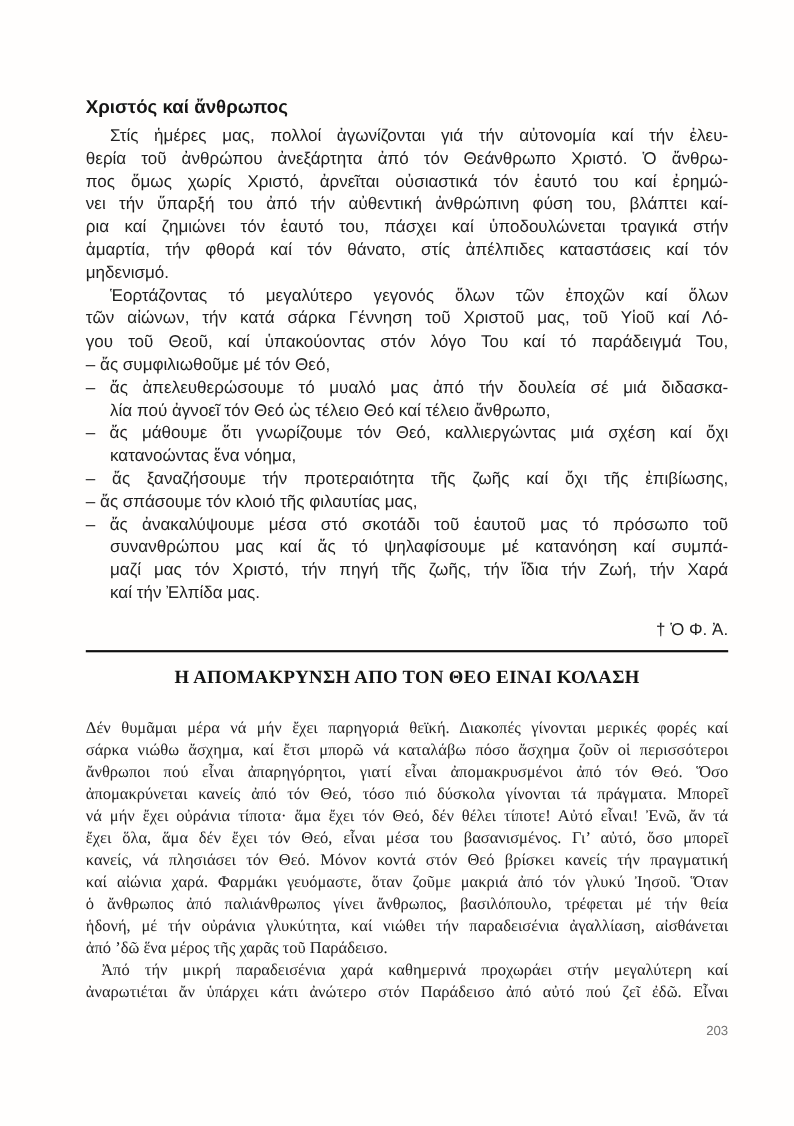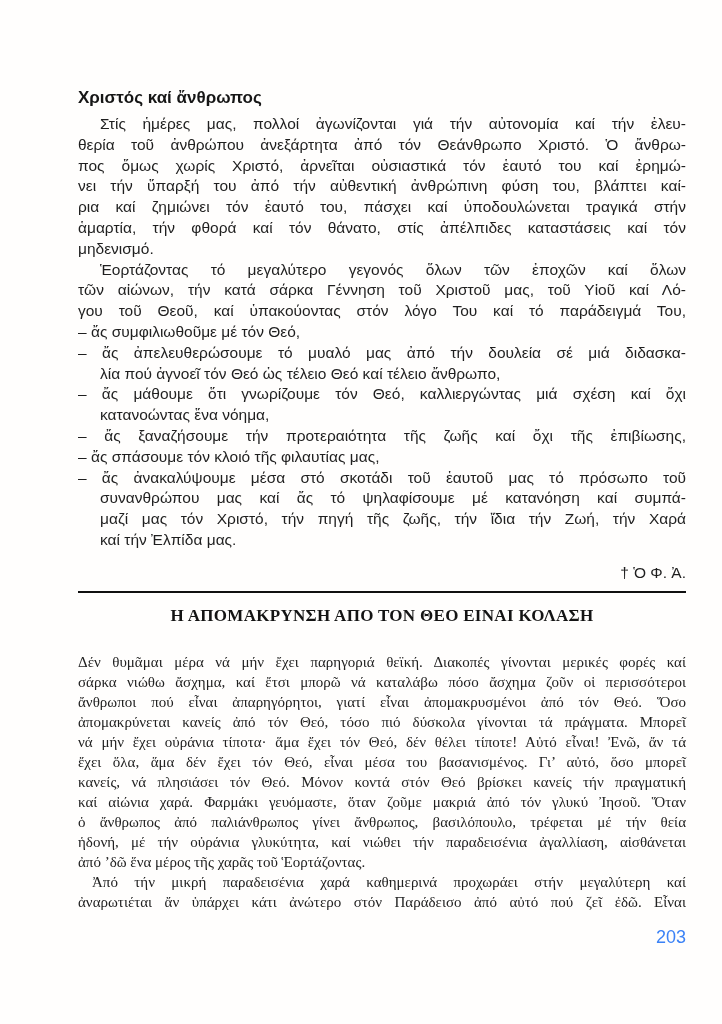--- a/index.html
+++ b/index.html
@@ -1,21 +1,21 @@
 <!DOCTYPE html>
 <html><head>
 <meta charset="utf-8">
 <style>
   html,body{margin:0;padding:0;background:#ffffff;}
   .page{
     position:relative;
     width:722px;height:1024px;
     background:#fffefd;
     box-sizing:border-box;
-    padding:88px 36px 0 78px;
+    padding:88px 60px 0 78px;
     color:#1b1b1b;
     overflow:hidden;
   }
   .sec1-heading{
     font-family:"Liberation Sans","DejaVu Sans",sans-serif;
     font-weight:bold;font-size:17px;line-height:20px;
     margin:0 0 6px 0;color:#161616;
   }
   .sec1-body, .signature{
     font-family:"Liberation Sans","DejaVu Sans",sans-serif;
@@ -35,21 +35,21 @@
     text-align:center;letter-spacing:0.3px;
     margin:13px 0 26px 0;color:#141414;
   }
   .sec2-body{
     font-family:"Liberation Serif","DejaVu Serif",serif;
     font-size:15px;line-height:20px;color:#222222;
   }
   .sec2-body .ind{padding-left:14px;}
   .pagenum{
     font-family:"Liberation Sans","DejaVu Sans",sans-serif;
-    font-size:18px;line-height:20px;color:#3b82f6;
+    font-size:12px;line-height:20px;color:#737373;
     text-align:right;margin-top:15px;
   }
 </style>
 </head>
 <body>
 
 <div class="page">
   <h1 class="sec1-heading">Χριστός καί ἄνθρωπος</h1>
   <div class="sec1-body" id="sec1-body">
       <div class="line ind jl">Στίς ἡμέρες μας, πολλοί ἀγωνίζονται γιά τήν αὐτονομία καί τήν ἐλευ-</div>
@@ -81,18 +81,18 @@
       <div class="line jl">Δέν θυμᾶμαι μέρα νά μήν ἔχει παρηγοριά θεϊκή. Διακοπές γίνονται μερικές φορές καί</div>
       <div class="line jl">σάρκα νιώθω ἄσχημα, καί ἔτσι μπορῶ νά καταλάβω πόσο ἄσχημα ζοῦν οἱ περισσότεροι</div>
       <div class="line jl">ἄνθρωποι πού εἶναι ἀπαρηγόρητοι, γιατί εἶναι ἀπομακρυσμένοι ἀπό τόν Θεό. Ὅσο</div>
       <div class="line jl">ἀπομακρύνεται κανείς ἀπό τόν Θεό, τόσο πιό δύσκολα γίνονται τά πράγματα. Μπορεῖ</div>
       <div class="line jl">νά μήν ἔχει οὐράνια τίποτα· ἅμα ἔχει τόν Θεό, δέν θέλει τίποτε! Αὐτό εἶναι! Ἐνῶ, ἄν τά</div>
       <div class="line jl">ἔχει ὅλα, ἅμα δέν ἔχει τόν Θεό, εἶναι μέσα του βασανισμένος. Γι’ αὐτό, ὅσο μπορεῖ</div>
       <div class="line jl">κανείς, νά πλησιάσει τόν Θεό. Μόνον κοντά στόν Θεό βρίσκει κανείς τήν πραγματική</div>
       <div class="line jl">καί αἰώνια χαρά. Φαρμάκι γευόμαστε, ὅταν ζοῦμε μακριά ἀπό τόν γλυκύ Ἰησοῦ. Ὅταν</div>
       <div class="line jl">ὁ ἄνθρωπος ἀπό παλιάνθρωπος γίνει ἄνθρωπος, βασιλόπουλο, τρέφεται μέ τήν θεία</div>
       <div class="line jl">ἡδονή, μέ τήν οὐράνια γλυκύτητα, καί νιώθει τήν παραδεισένια ἀγαλλίαση, αἰσθάνεται</div>
-      <div class="line">ἀπό ’δῶ ἕνα μέρος τῆς χαρᾶς τοῦ Ἑορτάζοντας.</div>
+      <div class="line">ἀπό ’δῶ ἕνα μέρος τῆς χαρᾶς τοῦ Παράδεισο.</div>
       <div class="line ind jl">Ἀπό τήν μικρή παραδεισένια χαρά καθημερινά προχωράει στήν μεγαλύτερη καί</div>
       <div class="line jl">ἀναρωτιέται ἄν ὑπάρχει κάτι ἀνώτερο στόν Παράδεισο ἀπό αὐτό πού ζεῖ ἐδῶ. Εἶναι</div>
     </div>
   <div class="pagenum">203</div>
 </div>
 
 </body></html>

